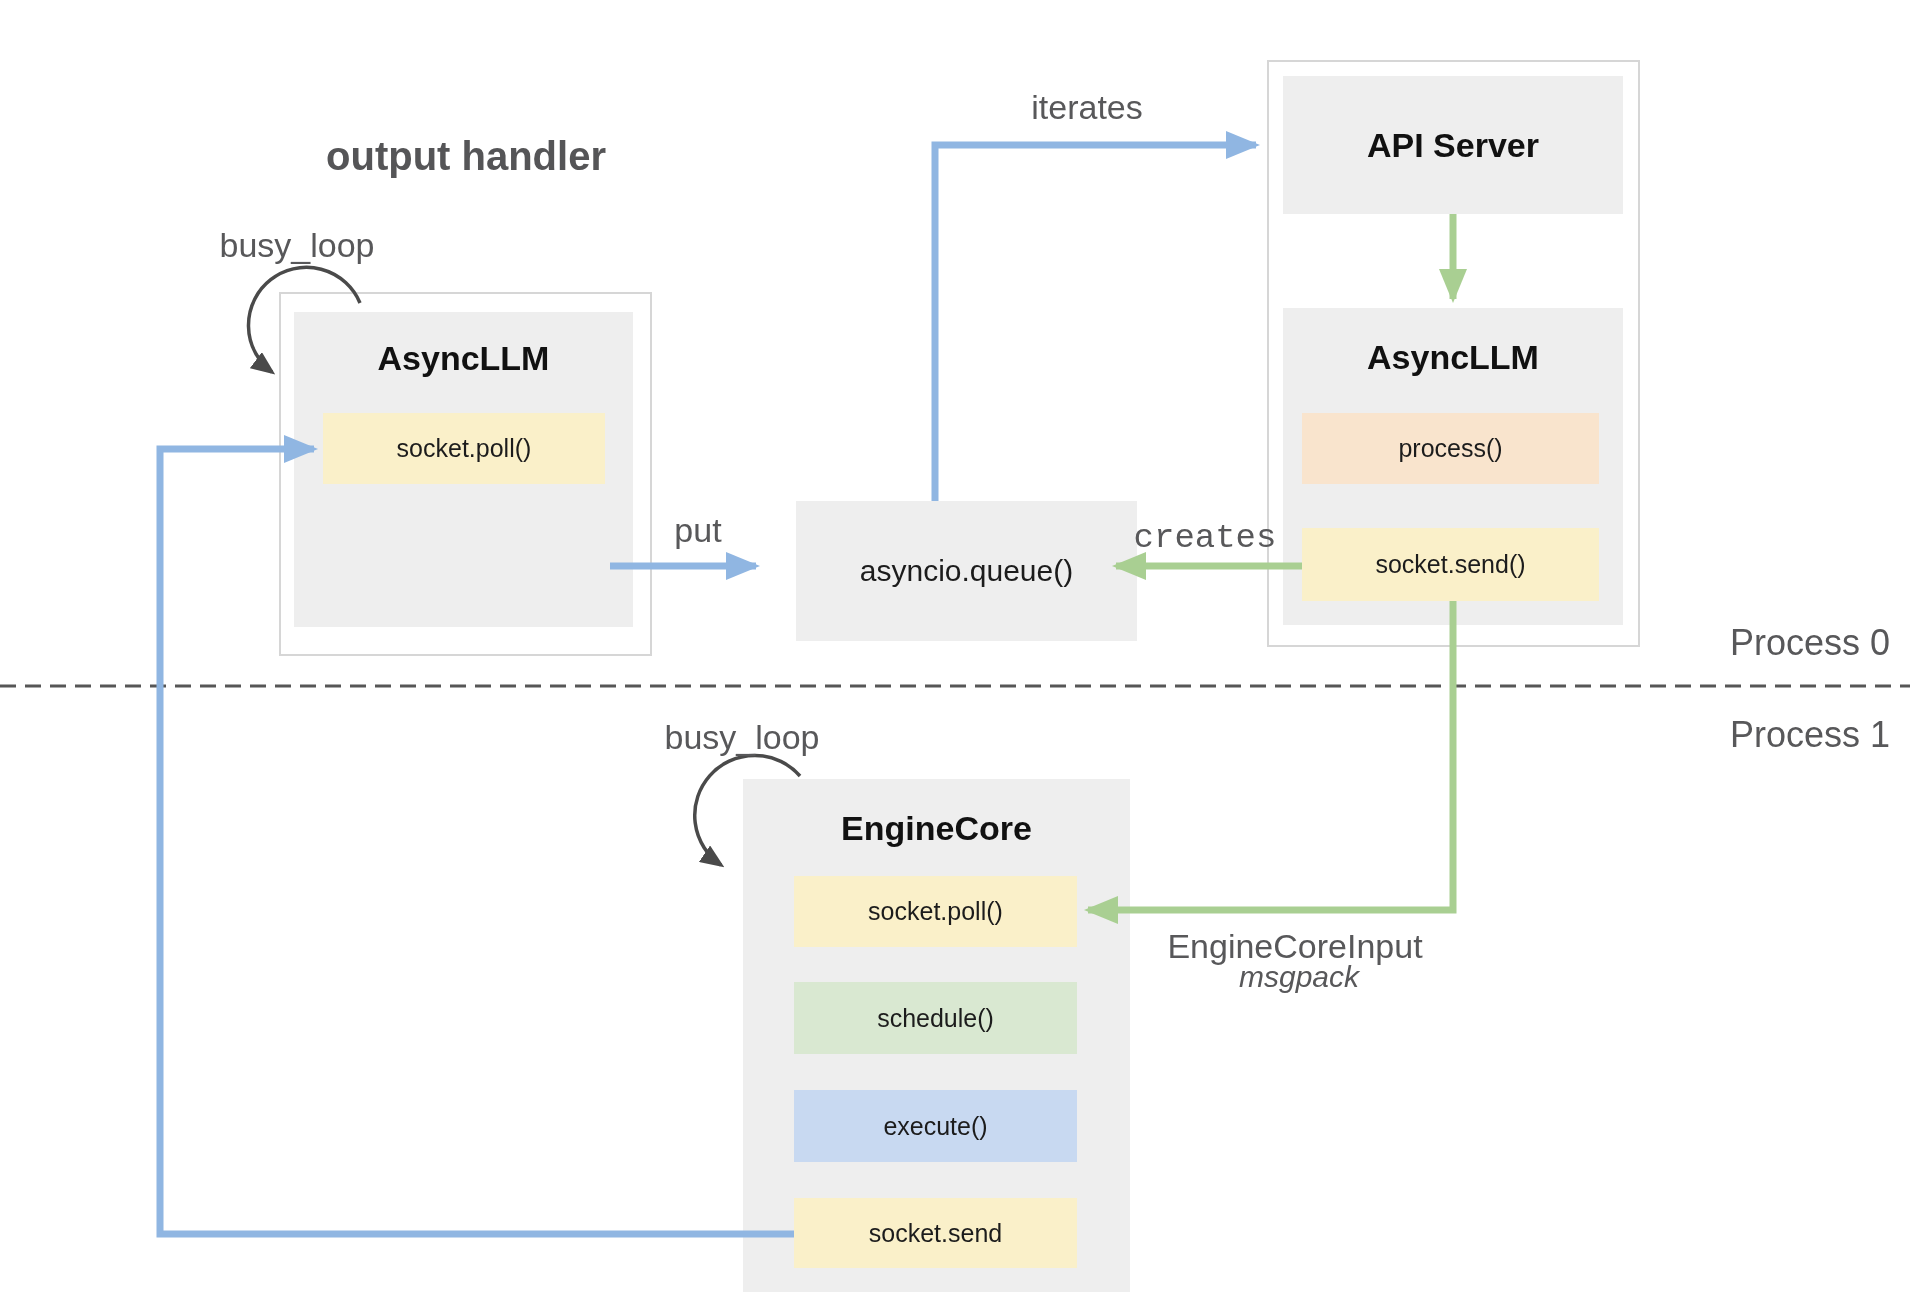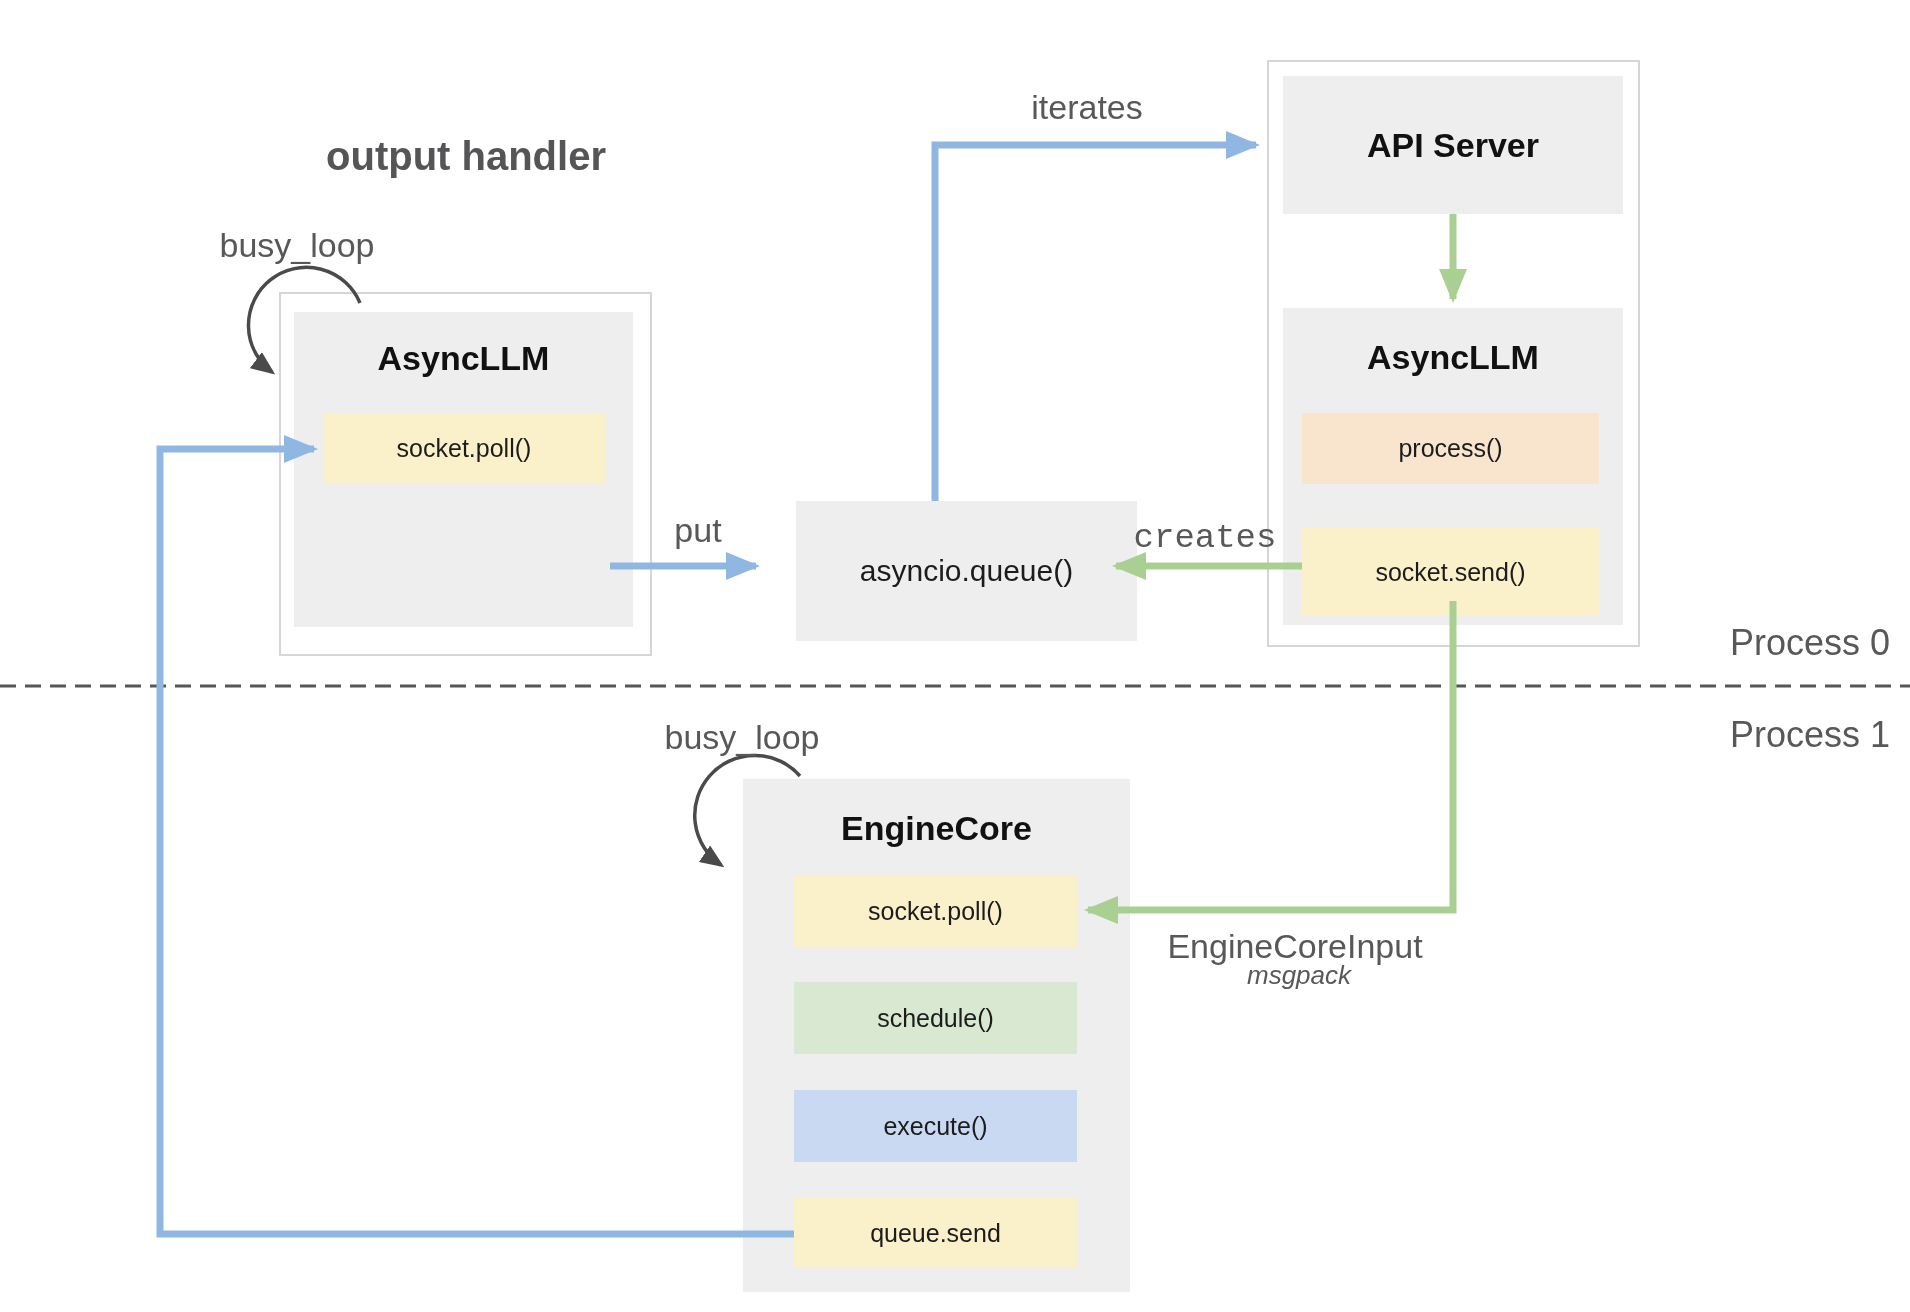--- a/index.html
+++ b/index.html
@@ -16,21 +16,21 @@
         font-size:25px;color:#1c1c1c;box-sizing:border-box;}
   .c-yellow{background:#faf0c9;}
   .c-pink{background:#e7d3dd;}
   .c-peach{background:#f9e4cd;}
   .c-green{background:#d9e8d1;text-align:right;}
   .c-blue{background:#c8d9f1;}
   
   .lbl{position:absolute;color:#58585a;font-size:34px;white-space:nowrap;transform:translateX(-50%);}
   .lbl-title{position:absolute;color:#555557;font-size:40px;font-weight:bold;white-space:nowrap;transform:translateX(-50%);}
   .lbl-right{position:absolute;color:#58585a;font-size:36px;white-space:nowrap;text-align:right;}
-  .lbl-italic{position:absolute;color:#58585a;font-size:26px;font-style:italic;white-space:nowrap;transform:translateX(-50%);}
+  .lbl-italic{position:absolute;color:#58585a;font-size:30px;font-style:italic;white-space:nowrap;transform:translateX(-50%);}
   
   #arrows{position:absolute;left:0;top:0;z-index:5;pointer-events:none;}
   .node-layer{position:absolute;left:0;top:0;z-index:1;width:100%;height:100%;}
   .label-layer{position:absolute;left:0;top:0;z-index:6;width:100%;height:100%;pointer-events:none;}
 </style>
 </head>
 <body>
 
 <div id="canvas">
 
@@ -45,29 +45,29 @@
     <div class="panel" style="left:764px;top:501px;width:341px;height:140px;display:flex;align-items:center;justify-content:center;font-size:30px;color:#1c1c1c;margin-left:32px;">asyncio.queue()</div>
 
     <div class="outer-box" style="left:1267px;top:60px;width:373px;height:587px;"></div>
     <div class="panel" style="left:1283px;top:76px;width:340px;height:138px;display:flex;align-items:center;justify-content:center;">
       <span class="panel-title">API Server</span>
     </div>
     <div class="panel" style="left:1283px;top:308px;width:340px;height:317px;">
       <span class="panel-title" style="margin-top:30px;">AsyncLLM</span>
     </div>
     <div class="chip c-peach" style="left:1302px;top:413px;width:297px;height:71px;">process()</div>
-    <div class="chip c-yellow" style="left:1302px;top:528px;width:297px;height:88px;">socket.send()</div>
+    <div class="chip c-yellow" style="left:1302px;top:528px;width:297px;height:73px;">socket.send()</div>
 
     <div class="panel" style="left:743px;top:779px;width:387px;height:513px;">
       <span class="panel-title" style="margin-top:30px;">EngineCore</span>
     </div>
     <div class="chip c-yellow" style="left:794px;top:876px;width:283px;height:71px;">socket.poll()</div>
     <div class="chip c-green" style="left:794px;top:982px;width:283px;height:72px;">schedule()</div>
     <div class="chip c-blue" style="left:794px;top:1090px;width:283px;height:72px;">execute()</div>
-    <div class="chip c-yellow" style="left:794px;top:1198px;width:283px;height:70px;">queue.send</div>
+    <div class="chip c-yellow" style="left:794px;top:1198px;width:283px;height:70px;">socket.send</div>
   </div>
 
   <svg id="arrows" width="1910" height="1312" viewBox="0 0 1910 1312">
     <defs>
       <marker id="mblue" markerUnits="userSpaceOnUse" markerWidth="34" markerHeight="28" refX="30" refY="14" orient="auto">
         <path d="M0,0 L34,14 L0,28 Z" fill="#90b6e2"></path>
       </marker>
       <marker id="mgreen" markerUnits="userSpaceOnUse" markerWidth="34" markerHeight="28" refX="30" refY="14" orient="auto">
         <path d="M0,0 L34,14 L0,28 Z" fill="#a9cf92"></path>
       </marker>

